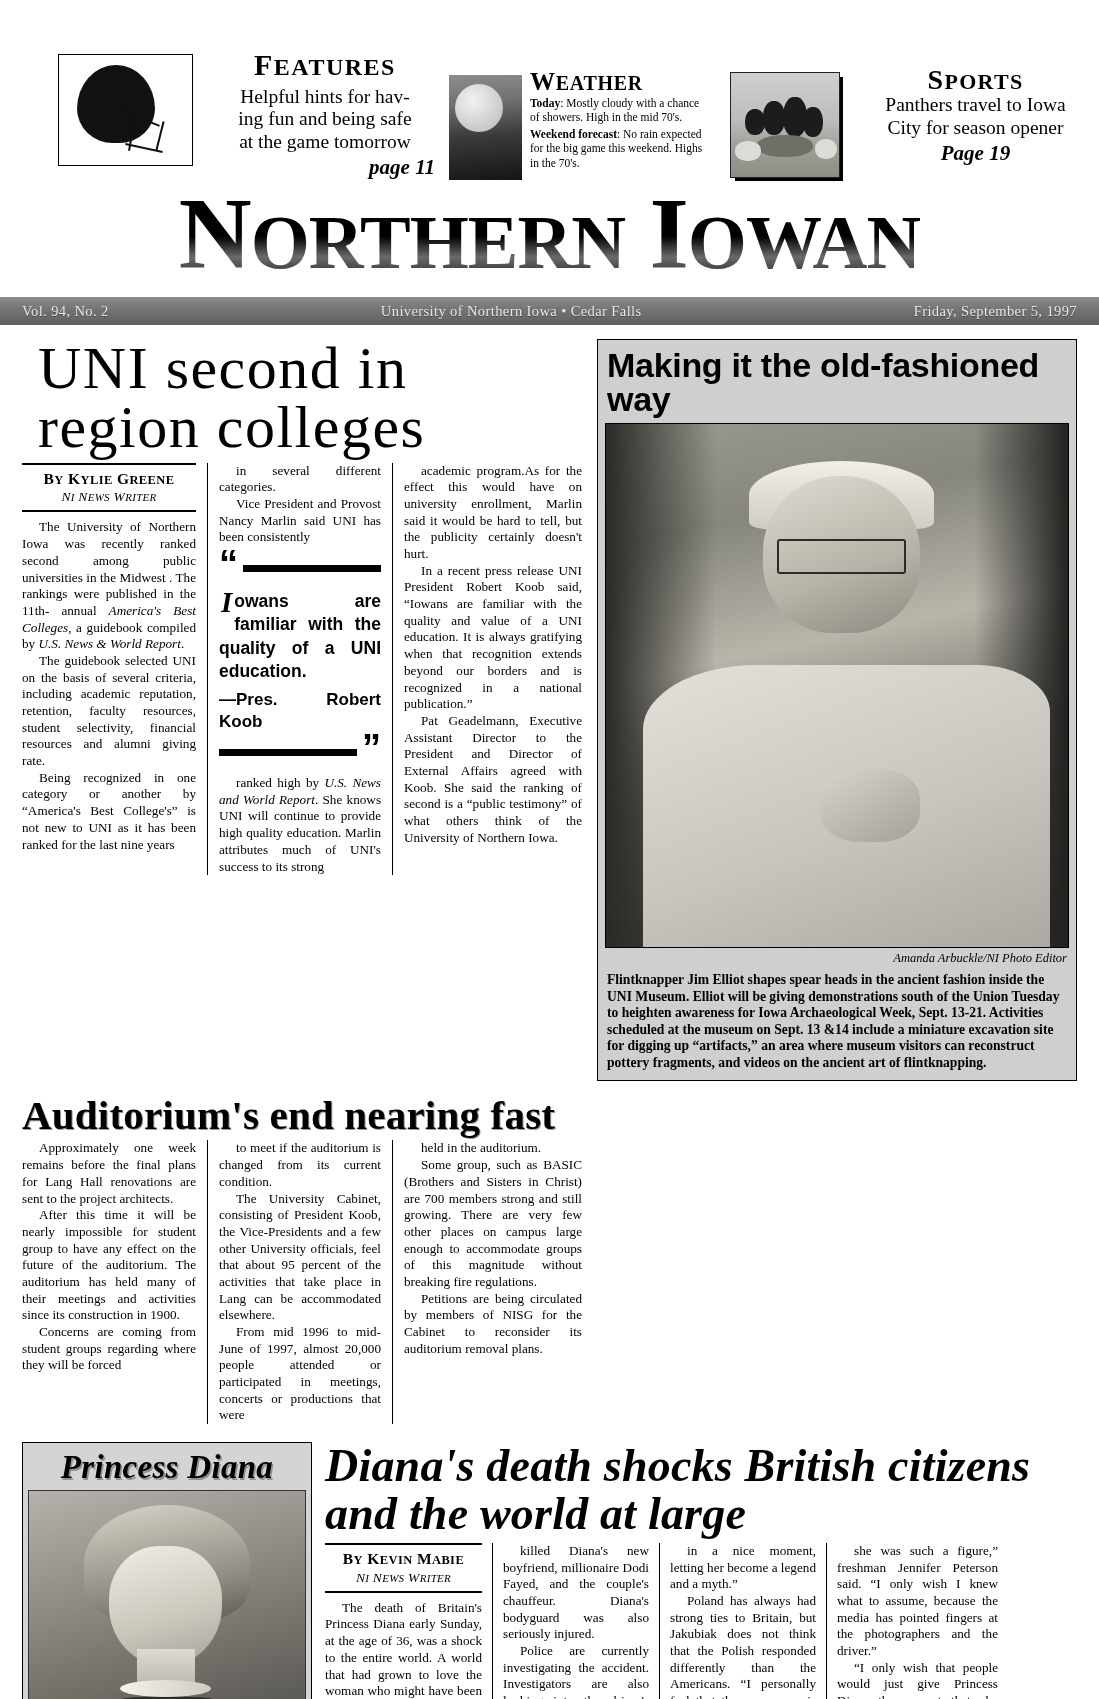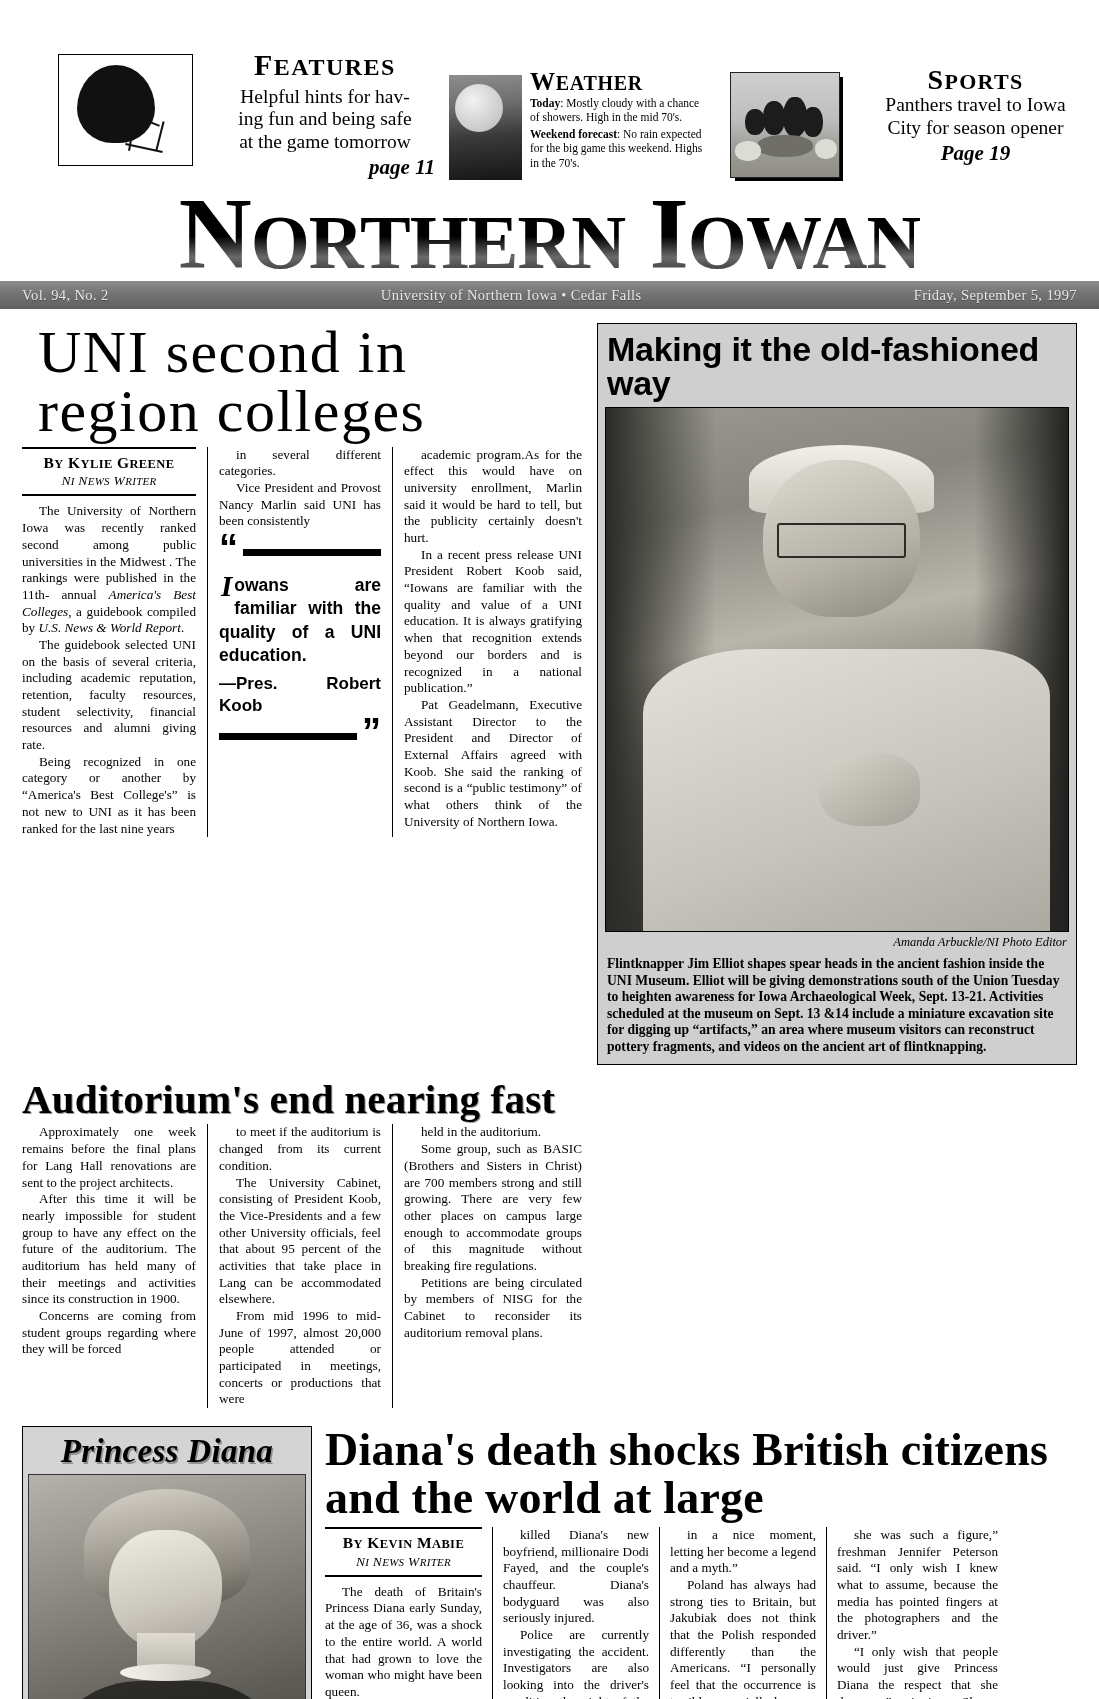--- a/index.html
+++ b/index.html
@@ -53,21 +53,21 @@
   .nameplate .np{
     position:absolute;left:50%;top:-6px;transform:translateX(-50%);
     font-family:"Liberation Serif",serif;font-weight:bold;font-size:101px;letter-spacing:-1px;white-space:nowrap;
     background:linear-gradient(180deg,#000 0%,#000 52%,#6a6a6a 70%,#2b2b2b 88%,#000 100%);
     -webkit-background-clip:text;background-clip:text;color:transparent;
   }
   .nameplate .np .sc{font-size:76px;}
 
   .infobar{height:28px;background:linear-gradient(180deg,#8c8c8c 0%,#767676 40%,#5f5f5f 100%);
       display:flex;align-items:center;justify-content:space-between;padding:7px 22px;box-sizing:border-box;
-      color:#e8e8e8;font-size:14.5px;letter-spacing:.4px;margin:4px 0 0 0;}
+      color:#e8e8e8;font-size:14.5px;letter-spacing:.4px;margin:20px 0 0 0;}
   .infobar span{text-shadow:0 1px 0 rgba(0,0,0,.35);}
 
   
   .body-wrap{padding:0 22px;box-sizing:border-box;}
   .top-section{display:flex;margin-top:14px;}
   .left-main{width:575px;flex:0 0 auto;padding-right:14px;box-sizing:border-box;}
   .right-main{width:480px;flex:0 0 auto;}
 
   h1.lead{font-size:60px;font-weight:normal;line-height:.98;letter-spacing:1.5px;margin:0 0 6px 16px;}
 
@@ -125,21 +125,21 @@
      text-shadow:1.5px 1.5px 0 #8f8f8f;margin:1px 0 4px 0;}
   .diana-photo{width:100%;height:345px;border:1px solid #333;box-sizing:border-box;position:relative;overflow:hidden;
      background:linear-gradient(165deg,#b5b2ab 0%,#8e8b84 30%,#5e5c56 66%,#34332f 100%);}
   .dp-hair{position:absolute;left:20%;top:4%;width:60%;height:34%;border-radius:50% 50% 30% 30%;background:linear-gradient(170deg,#d7d3c9,#8c887f 70%,#5e5b54);}
   .dp-face{position:absolute;left:29%;top:16%;width:41%;height:35%;border-radius:46% 46% 52% 52%;background:linear-gradient(165deg,#efece4,#cbc7bd 60%,#a6a29a);}
   .dp-neck{position:absolute;left:39%;top:46%;width:21%;height:13%;background:linear-gradient(180deg,#dfdbd2,#b3b0a7);}
   .dp-neckl{position:absolute;left:33%;top:55%;width:33%;height:5%;border-radius:50%;background:linear-gradient(90deg,#f4f2ec,#cfccc3);}
   .dp-dress{position:absolute;left:12%;top:60%;width:76%;height:42%;border-radius:38% 38% 0 0;background:linear-gradient(170deg,#2f2e2b,#141412);}
   .dp-shoulder{position:absolute;left:6%;top:64%;width:88%;height:38%;border-radius:46% 46% 0 0;background:linear-gradient(170deg,#3a3936,#1a1a18);}
   .diana-right{flex:1 1 auto;padding-left:13px;box-sizing:border-box;}
-  h2.diana-head{font-family:"Liberation Serif",serif;font-weight:bold;font-size:46px;line-height:1.03;margin:0 0 6px 0;letter-spacing:.2px;}
+  h2.diana-head{font-family:"Liberation Serif",serif;font-weight:bold;font-size:46px;line-height:1.03;margin:0 0 6px 0;letter-spacing:.2px;font-style:italic;}
   .dcols{display:flex;}
   .dc{width:167px;box-sizing:border-box;font-size:13.2px;line-height:1.265;text-align:justify;}
   .dc1{padding-right:10px;}
   .dc2{padding:0 10px;border-left:1px solid #000;}
   .dc3{padding:0 10px;border-left:1px solid #000;}
   .dc4{padding-left:10px;border-left:1px solid #000;width:172px;}
   .dc p{margin:0;text-indent:17px;}
 </style>
 </head>
 <body>
@@ -245,20 +245,23 @@
               </div>
               <div class="pq-text">
                 <span class="pq-drop">I</span><span>owans are familiar with the quality of a UNI education.</span>
               </div>
               <div class="pq-attr">—Pres. Robert Koob</div>
               <div class="pq-bot" style="margin-top:7px;">
                 <div class="pq-rule" style="flex:1 1 auto;"></div>
                 <div class="pq-mark-r">”</div>
               </div>
             </div>
+            <div id="ls-c2b">
+                <p>ranked high by <i>U.S. News and World Report</i>. She knows UNI will continue to provide high quality education. Marlin attributes much of UNI's success to its strong</p>
+              </div>
           </div>
 
           <div class="col c3">
             <div id="ls-c3">
                 <p>academic program.As for the effect this would have on university enrollment, Marlin said it would be hard to tell, but the publicity certainly doesn't hurt.</p>
                 <p>In a recent press release UNI President Robert Koob said, “Iowans are familiar with the quality and value of a UNI education. It is always gratifying when that recognition extends beyond our borders and is recognized in a national publication.”</p>
                 <p>Pat Geadelmann, Executive Assistant Director to the President and Director of External Affairs agreed with Koob. She said the ranking of second is a “public testimony” of what others think of the University of Northern Iowa.</p>
               </div>
           </div>
         </div>

